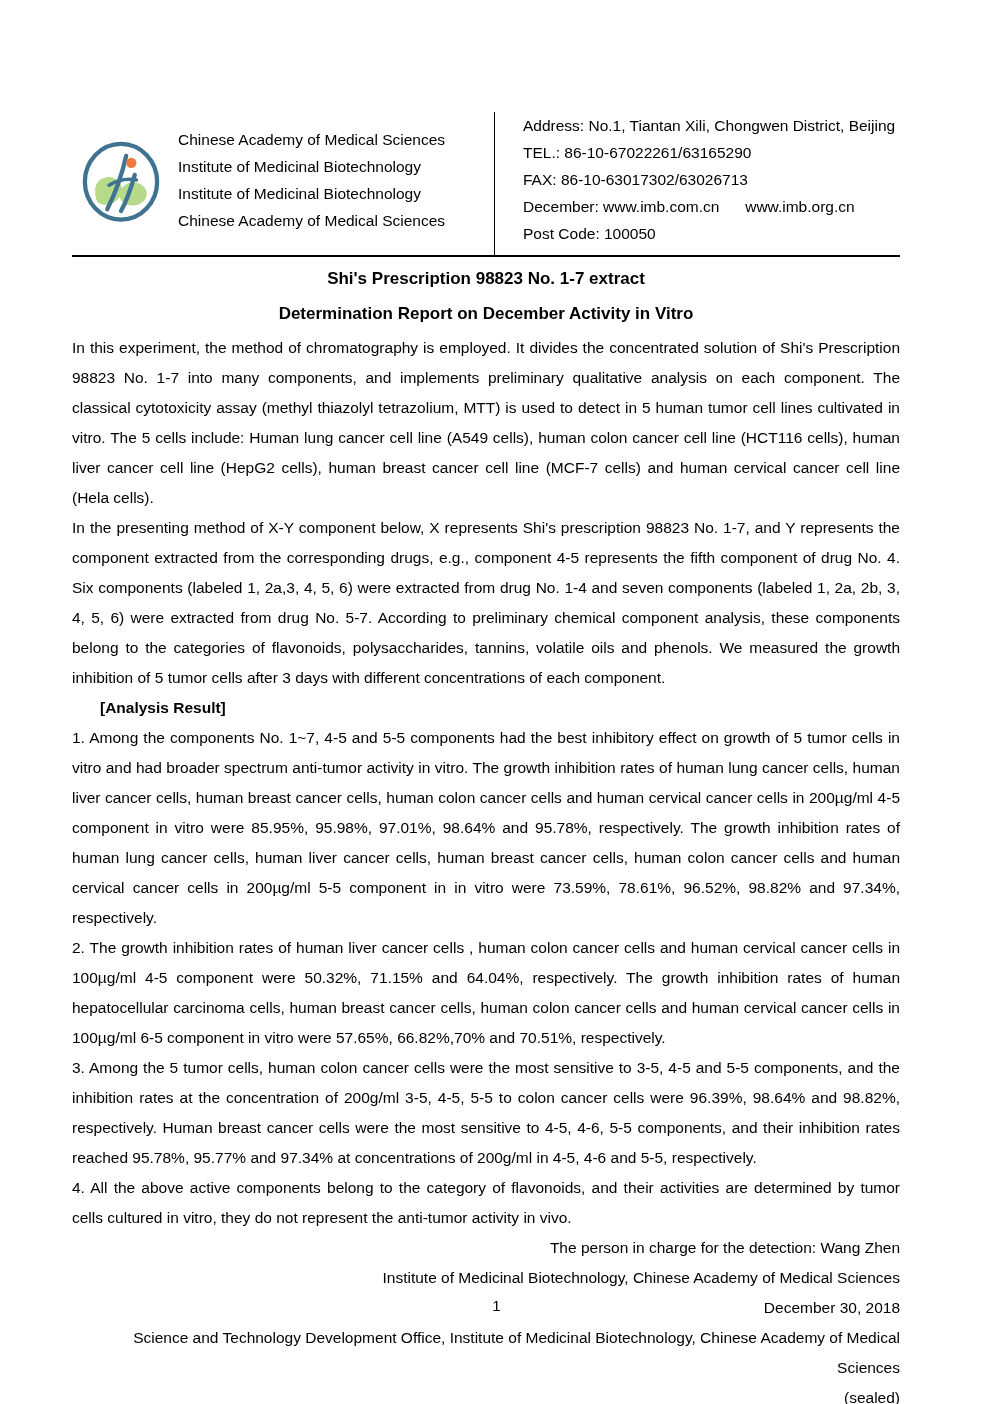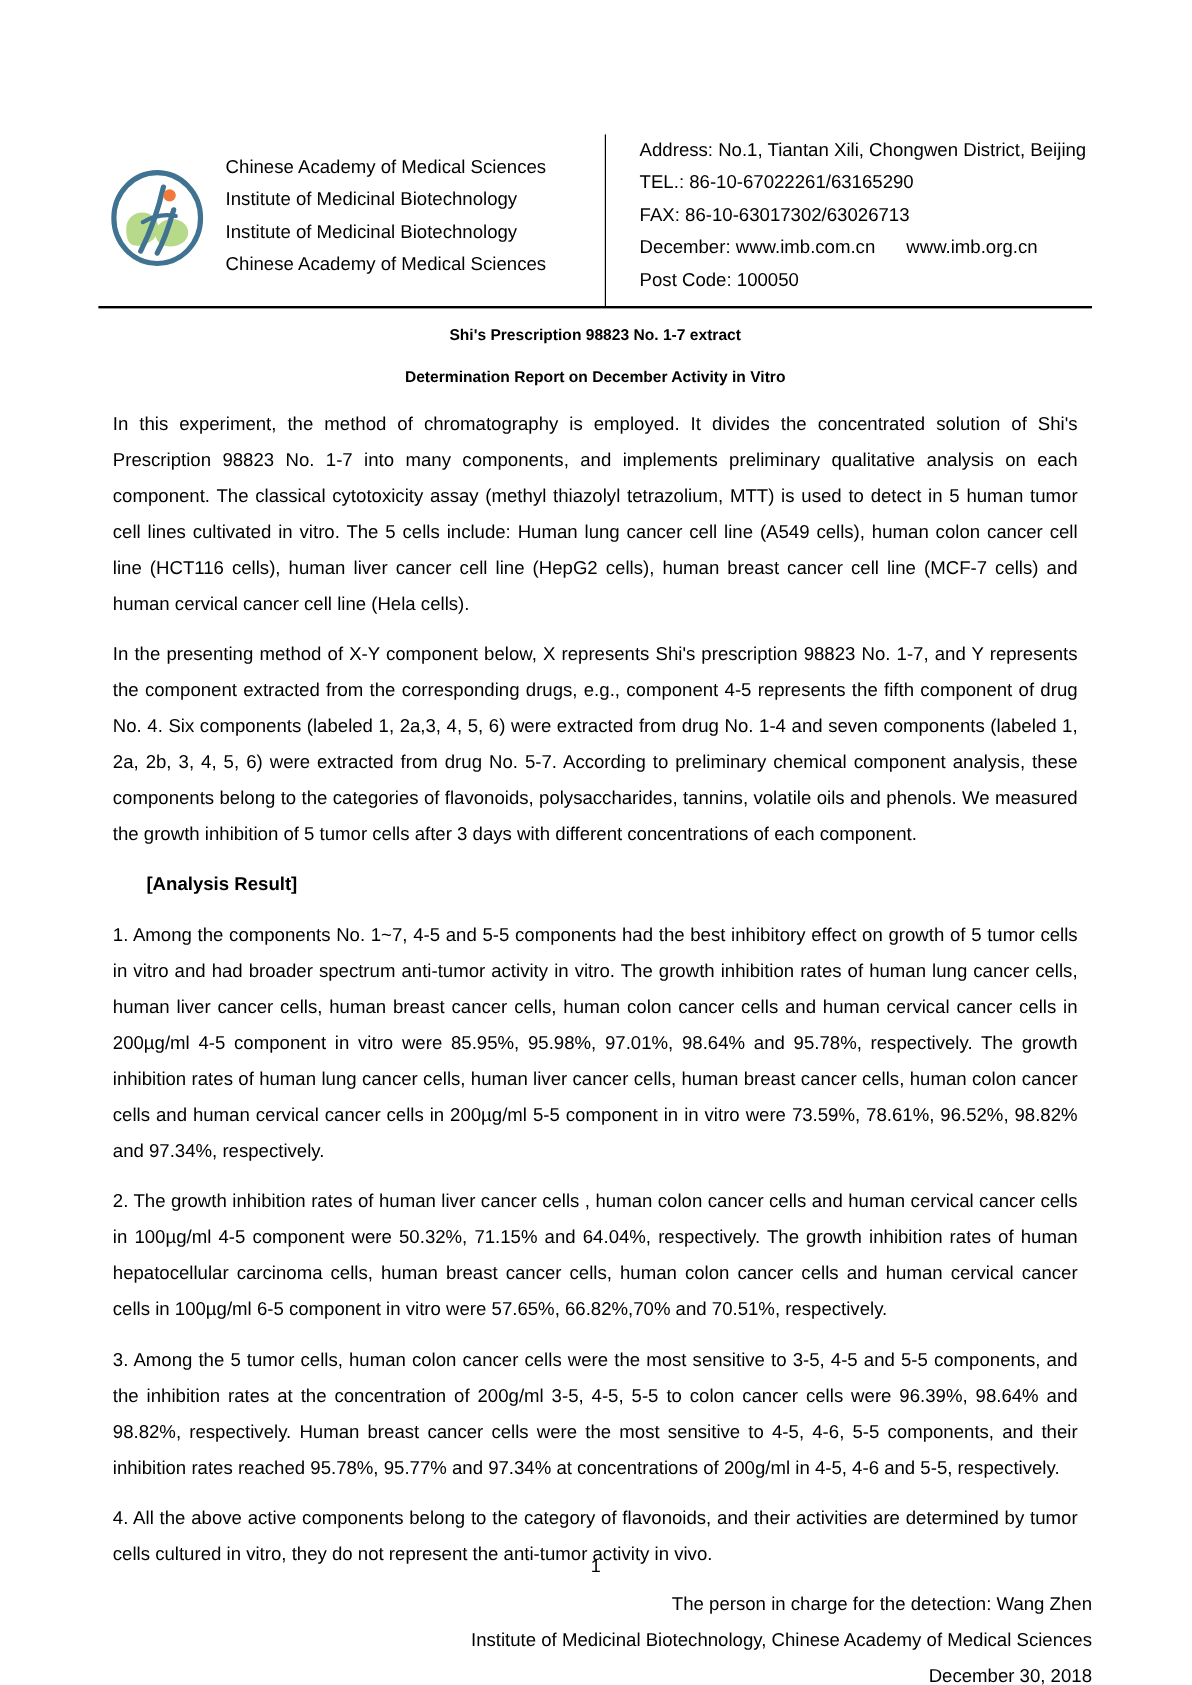--- a/index.html
+++ b/index.html
@@ -9,21 +9,21 @@
     height: 1404px;
     background: #ffffff;
     font-family: "Liberation Sans", sans-serif;
     color: #000000;
     position: relative;
     overflow: hidden;
   }
 
   .page {
     position: absolute;
-    left: 82px;
+    left: 72px;
     top: 0;
     width: 828px;
     height: 1188px;
   }
 
   
   .header {
     display: flex;
     align-items: stretch;
     padding-top: 112px;
@@ -54,35 +54,35 @@
     padding-bottom: 8px;
     font-size: 15.5px;
     line-height: 27px;
   }
   .contact-line { white-space: pre; }
 
   
   .doc-title {
     text-align: center;
     font-weight: bold;
-    font-size: 13px;
+    font-size: 17px;
     line-height: 27px;
     margin-top: 8px;
   }
 
   
   .body-text {
     margin-top: 6px;
     font-size: 15.5px;
     line-height: 30px;
     text-align: justify;
     text-justify: inter-word;
   }
   .body-text p {
-    margin: 12px;
+    margin: 0;
     text-align: justify;
   }
   .section-head {
     font-weight: bold;
     padding-left: 28px;
   }
 
   
   .sig {
     font-size: 15.5px;

